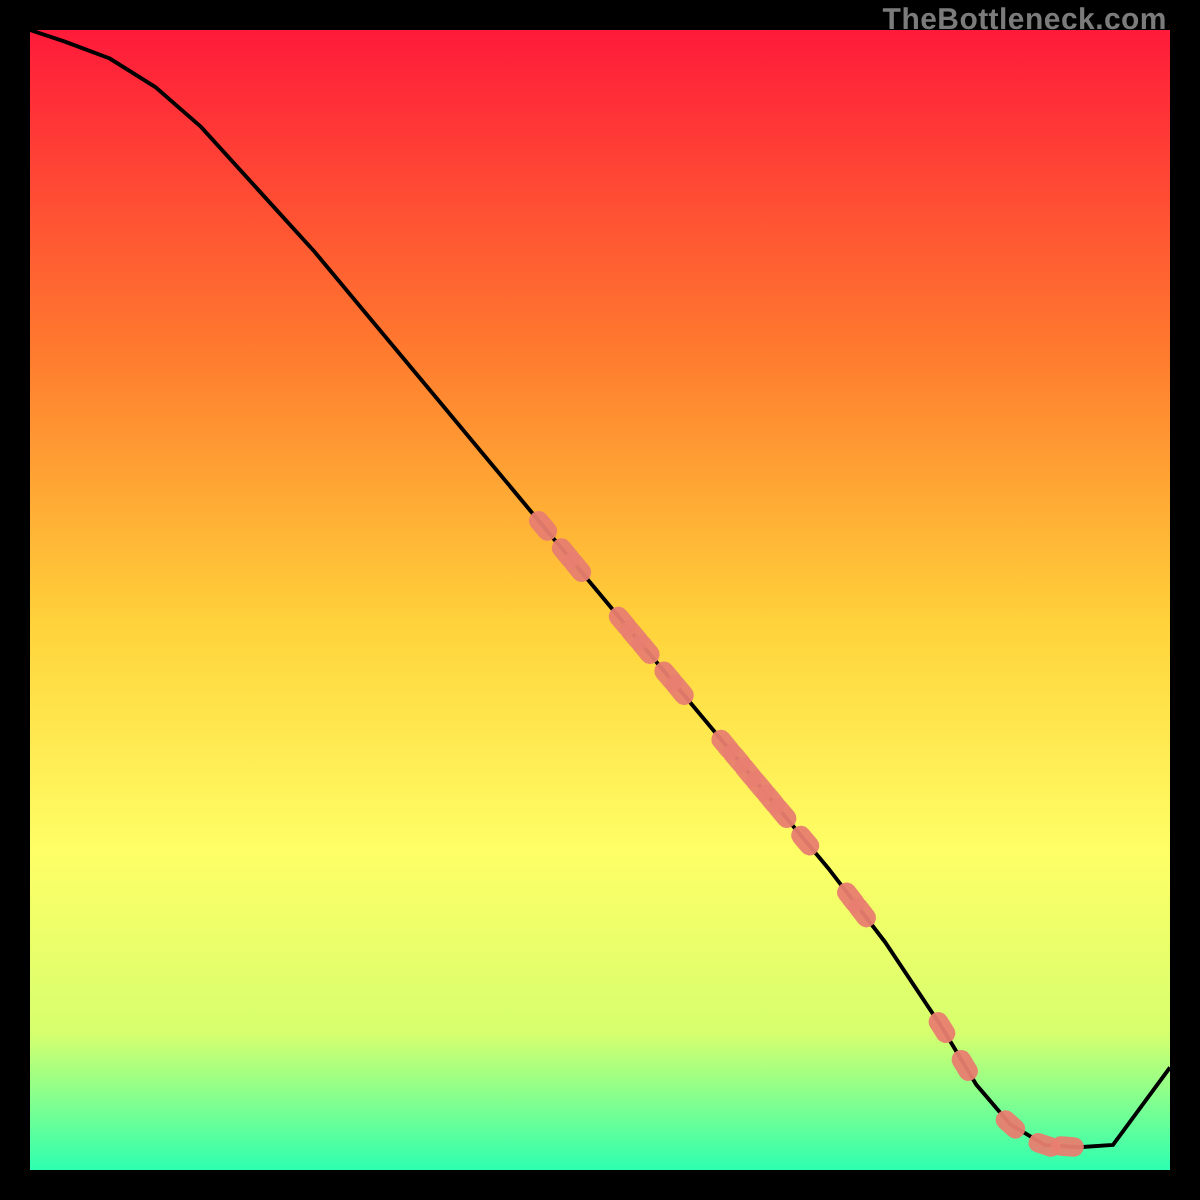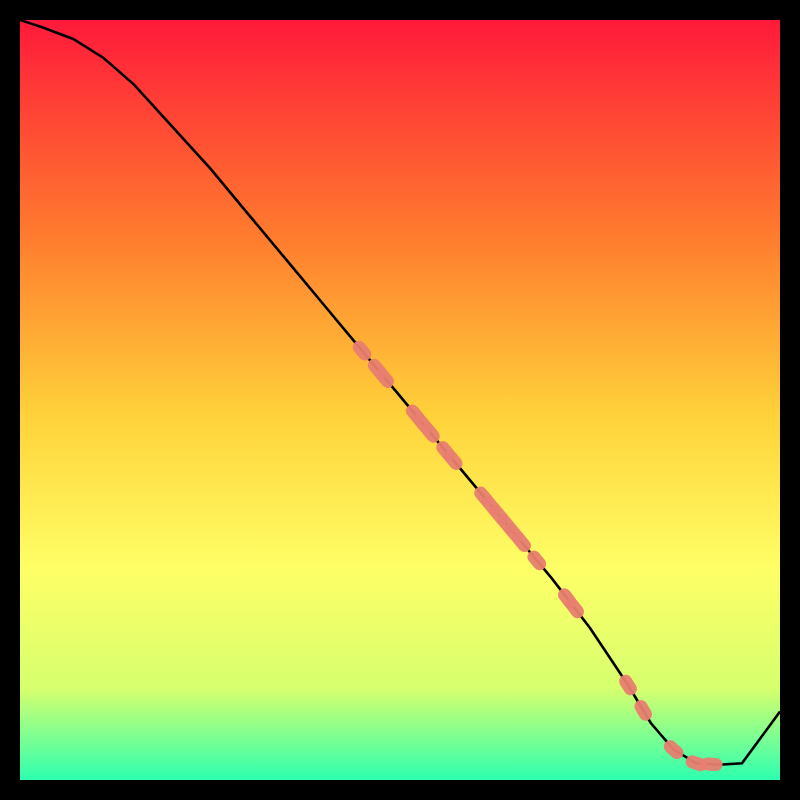--- a/index.html
+++ b/index.html
@@ -109,13 +109,14 @@
           </g>
           <g transform="translate(676.4 743.3) rotate(18.4)">
             <rect x="-11" y="-6.5" width="22" height="13" rx="6.5" ry="6.5" fill="#e87e70" fill-opacity="0.95"></rect>
           </g>
           <g transform="translate(691.6 744.3) rotate(3.8)">
             <rect x="-11" y="-6.5" width="22" height="13" rx="6.5" ry="6.5" fill="#e87e70" fill-opacity="0.95"></rect>
           </g>
         </g>
     </svg>
   </div>
+  <div class="watermark">TheBottleneck.com</div>
 </div>
 
 </body></html>

